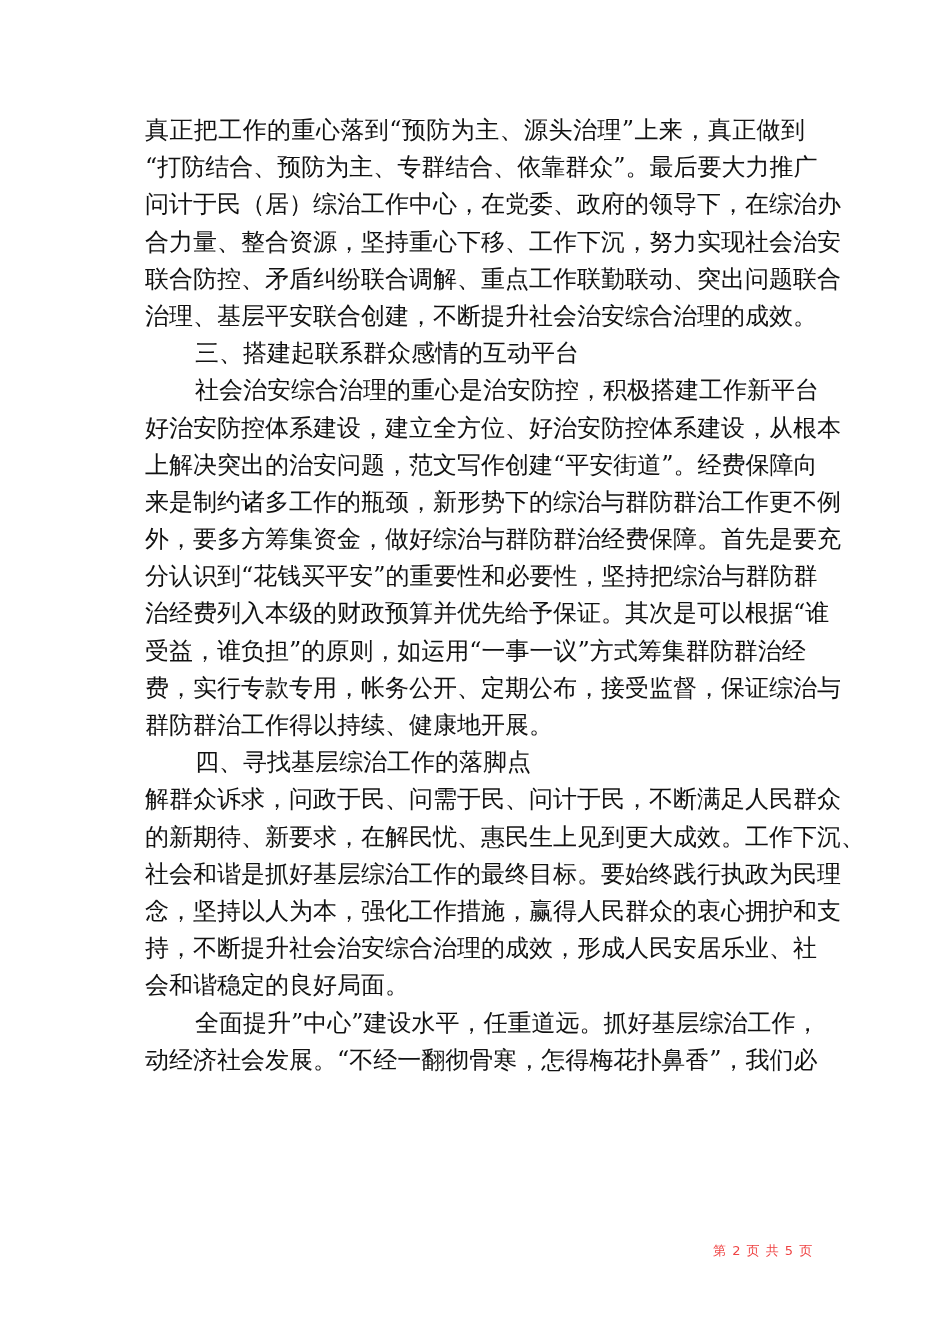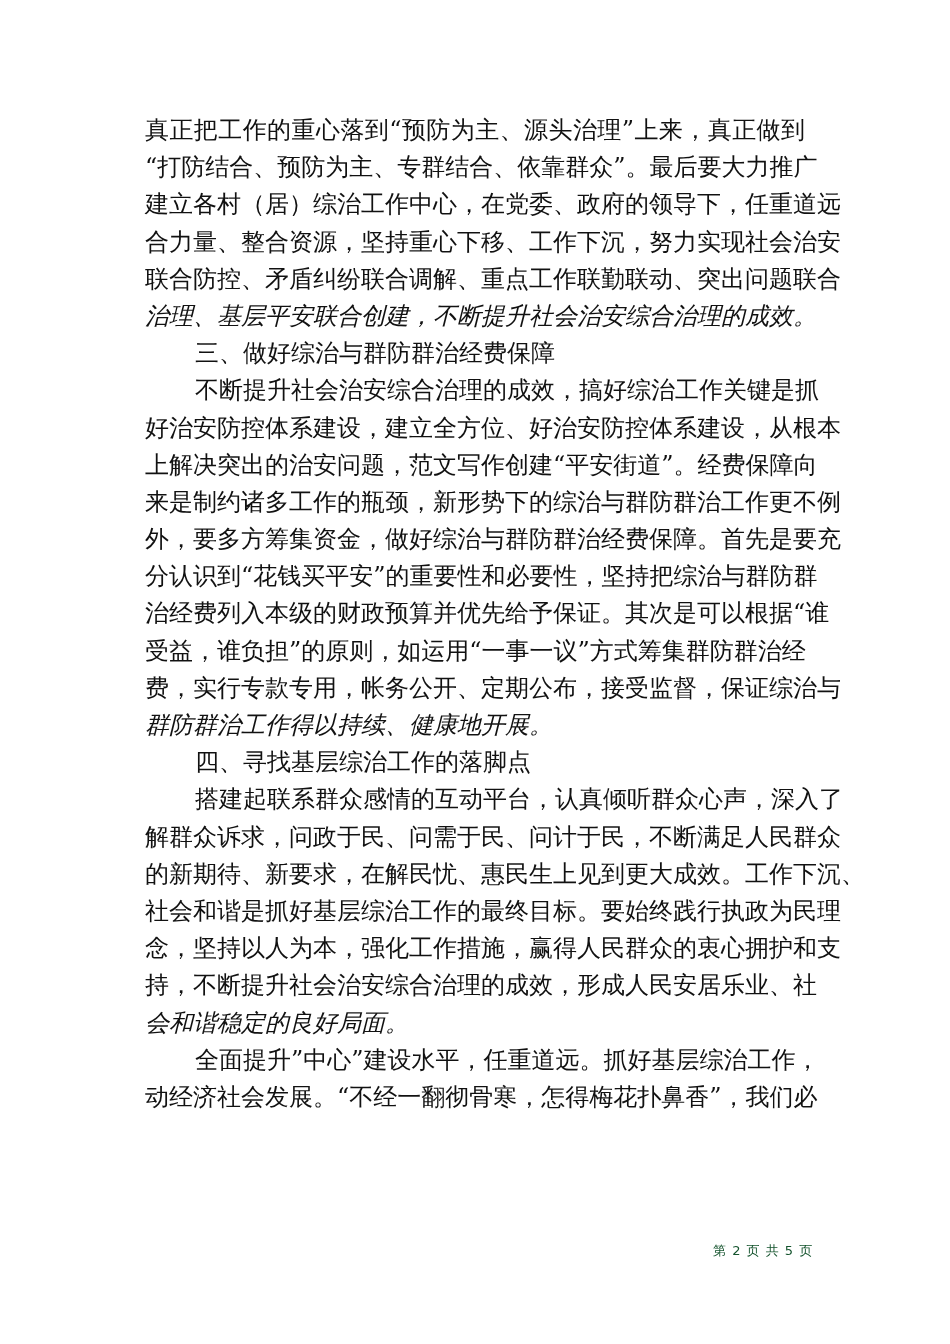--- a/index.html
+++ b/index.html
@@ -10,53 +10,52 @@
       font-family: "DejaVu Serif", "Liberation Serif", serif;
       font-size: 24px;
       line-height: 37.2px;
       height: 37.2px;
       color: #111;
       white-space: nowrap;
       text-align: justify;
       text-align-last: justify;
       letter-spacing: 0;
     }
-    .line.last { text-align-last: left; font-style: italic; }
+    .line.last { text-align-last: left; }
     .line.indent { padding-left: 50px; }
     .line.heading { text-align-last: left; }
     .footer {
       position: absolute; left: 713px; top: 1242px;
       font-family: "DejaVu Sans", "Liberation Sans", sans-serif;
-      font-size: 13px; color: #14532d; letter-spacing: 1px;
+      font-size: 13px; color: #ef4444; letter-spacing: 1px;
     }
   </style>
 </head>
 <body>
 
 <div class="page">
   <div class="body-text">
     <div class="line">真正把工作的重心落到“预防为主、源头治理”上来，真正做到</div>
     <div class="line">“打防结合、预防为主、专群结合、依靠群众”。最后要大力推广</div>
-    <div class="line">建立各村（居）综治工作中心，在党委、政府的领导下，任重道远</div>
+    <div class="line">问计于民（居）综治工作中心，在党委、政府的领导下，在综治办</div>
     <div class="line">合力量、整合资源，坚持重心下移、工作下沉，努力实现社会治安</div>
     <div class="line">联合防控、矛盾纠纷联合调解、重点工作联勤联动、突出问题联合</div>
     <div class="line last">治理、基层平安联合创建，不断提升社会治安综合治理的成效。</div>
-    <div class="line heading indent">三、做好综治与群防群治经费保障</div>
-    <div class="line indent">不断提升社会治安综合治理的成效，搞好综治工作关键是抓</div>
+    <div class="line heading indent">三、搭建起联系群众感情的互动平台</div>
+    <div class="line indent">社会治安综合治理的重心是治安防控，积极搭建工作新平台</div>
     <div class="line">好治安防控体系建设，建立全方位、好治安防控体系建设，从根本</div>
     <div class="line">上解决突出的治安问题，范文写作创建“平安街道”。经费保障向</div>
     <div class="line">来是制约诸多工作的瓶颈，新形势下的综治与群防群治工作更不例</div>
     <div class="line">外，要多方筹集资金，做好综治与群防群治经费保障。首先是要充</div>
     <div class="line">分认识到“花钱买平安”的重要性和必要性，坚持把综治与群防群</div>
     <div class="line">治经费列入本级的财政预算并优先给予保证。其次是可以根据“谁</div>
     <div class="line">受益，谁负担”的原则，如运用“一事一议”方式筹集群防群治经</div>
     <div class="line">费，实行专款专用，帐务公开、定期公布，接受监督，保证综治与</div>
     <div class="line last">群防群治工作得以持续、健康地开展。</div>
     <div class="line heading indent">四、寻找基层综治工作的落脚点</div>
-    <div class="line indent">搭建起联系群众感情的互动平台，认真倾听群众心声，深入了</div>
     <div class="line">解群众诉求，问政于民、问需于民、问计于民，不断满足人民群众</div>
     <div class="line">的新期待、新要求，在解民忧、惠民生上见到更大成效。工作下沉、</div>
     <div class="line">社会和谐是抓好基层综治工作的最终目标。要始终践行执政为民理</div>
     <div class="line">念，坚持以人为本，强化工作措施，赢得人民群众的衷心拥护和支</div>
     <div class="line">持，不断提升社会治安综合治理的成效，形成人民安居乐业、社</div>
     <div class="line last">会和谐稳定的良好局面。</div>
     <div class="line indent">全面提升”中心”建设水平，任重道远。抓好基层综治工作，</div>
     <div class="line">动经济社会发展。“不经一翻彻骨寒，怎得梅花扑鼻香”，我们必</div>
   </div>
   <div class="footer">第 2 页 共 5 页</div>

